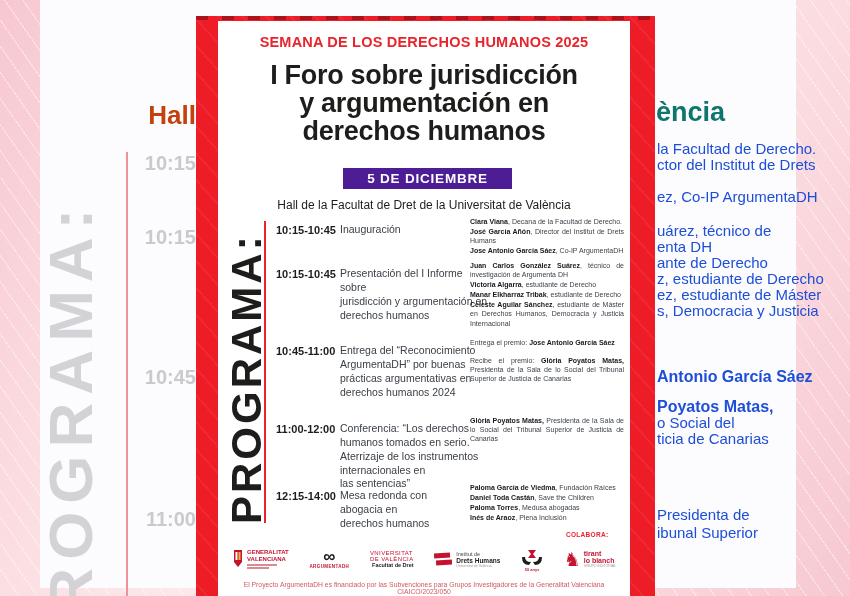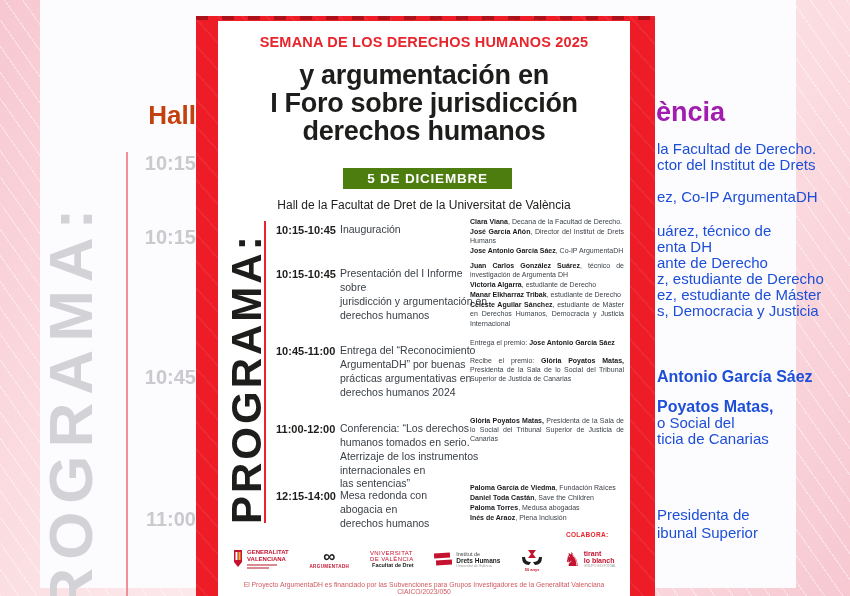--- a/index.html
+++ b/index.html
@@ -12,38 +12,38 @@
   .bg-pink::after{content:"";position:absolute;inset:0;
     background:repeating-linear-gradient(55deg,rgba(255,255,255,.45) 0 1px,transparent 1px 15px);}
   .bg-white{position:absolute;left:40px;top:0;width:756px;height:588px;background:#fcfcfe;}
   .bg-text{color:#c7c7cc;}
   .bg-vertical{position:absolute;left:40px;top:662px;width:0;height:0;}
   .bg-vertical span{display:inline-block;transform:rotate(-90deg);transform-origin:0 0;
     white-space:nowrap;font-weight:700;font-size:62px;letter-spacing:8px;line-height:1;color:#d3d3d7;}
   .bg-vline{position:absolute;left:126px;top:152px;width:2px;height:444px;background:#f29099;}
   .bg-hall{position:absolute;left:100px;top:100px;width:96px;text-align:right;
     font-weight:700;font-size:26px;color:#c2410c;}
-  .bg-encia{position:absolute;left:656px;top:97px;font-weight:700;font-size:27px;color:#a21caf;}
+  .bg-encia{position:absolute;left:656px;top:97px;font-weight:700;font-size:27px;color:#0f766e;}
   .bg-time{position:absolute;left:120px;width:76px;text-align:right;font-weight:700;font-size:20px;color:#c9c9ce;}
   .bg-frag{position:absolute;left:657px;font-size:15px;color:#1d4ed8;white-space:nowrap;text-align:center;}
   .bg-frag.b{font-weight:700;font-size:16px;}
 
   
   .poster{position:absolute;left:196px;top:16px;width:459px;height:596px;background:#ee1c26;}
   .poster::before{content:"";position:absolute;inset:0;
     background:repeating-linear-gradient(48deg,rgba(255,255,255,.06) 0 2px,transparent 2px 18px);}
   .poster::after{content:"";position:absolute;left:0;top:0;width:100%;height:4px;
     background:repeating-linear-gradient(90deg,rgba(120,8,14,.55) 0 12px,transparent 12px 26px);}
   .inner{position:absolute;left:22px;top:5px;width:412px;height:578px;background:#ffffff;}
 
   .kicker{position:absolute;top:13px;left:0;width:100%;text-align:center;
     color:#e8242c;font-weight:700;font-size:14.5px;letter-spacing:.2px;}
   .title{position:absolute;top:40px;left:0;width:100%;text-align:center;
     color:#1d1d1b;font-weight:700;font-size:27px;line-height:28px;letter-spacing:-.3px;}
-  .datebox{position:absolute;top:147px;left:125px;width:169px;height:21px;background:#4d7c0f;
+  .datebox{position:absolute;top:147px;left:125px;width:169px;height:21px;background:#4c1d95;
     color:#fff;font-weight:700;font-size:13.5px;letter-spacing:.8px;text-align:center;line-height:21px;}
   .location{position:absolute;top:177px;left:0;width:100%;text-align:center;
     color:#1d1d1b;font-weight:400;font-size:12px;}
 
   .fg-vertical{position:absolute;left:8px;top:503px;width:0;height:0;}
   .fg-vertical span{display:inline-block;transform:rotate(-90deg);transform-origin:0 0;
     white-space:nowrap;font-weight:700;font-size:42px;letter-spacing:3px;line-height:1;color:#1d1d1b;}
   .fg-vline{position:absolute;left:46px;top:200px;width:2px;height:302px;background:#e8242c;}
 
   .prow{position:absolute;left:0;width:412px;}
@@ -115,22 +115,22 @@
       <div class="bg-frag" style="top: 506px;">Presidenta de</div>
       <div class="bg-frag" style="top: 524px;">ibunal Superior</div>
     </div>
 
   <div class="poster">
     <div class="inner">
 
       <div class="kicker">SEMANA DE LOS DERECHOS HUMANOS 2025</div>
 
       <div class="title">
+        <div>I Foro sobre jurisdicción</div>
         <div>y argumentación en</div>
-        <div>I Foro sobre jurisdicción</div>
         <div>derechos humanos</div>
       </div>
 
       <div class="datebox">5 DE DICIEMBRE</div>
       <div class="location">Hall de la Facultat de Dret de la Universitat de València</div>
 
       <div class="fg-vertical">
         <span>PROGRAMA:</span>
       </div>
       <div class="fg-vline"></div>

